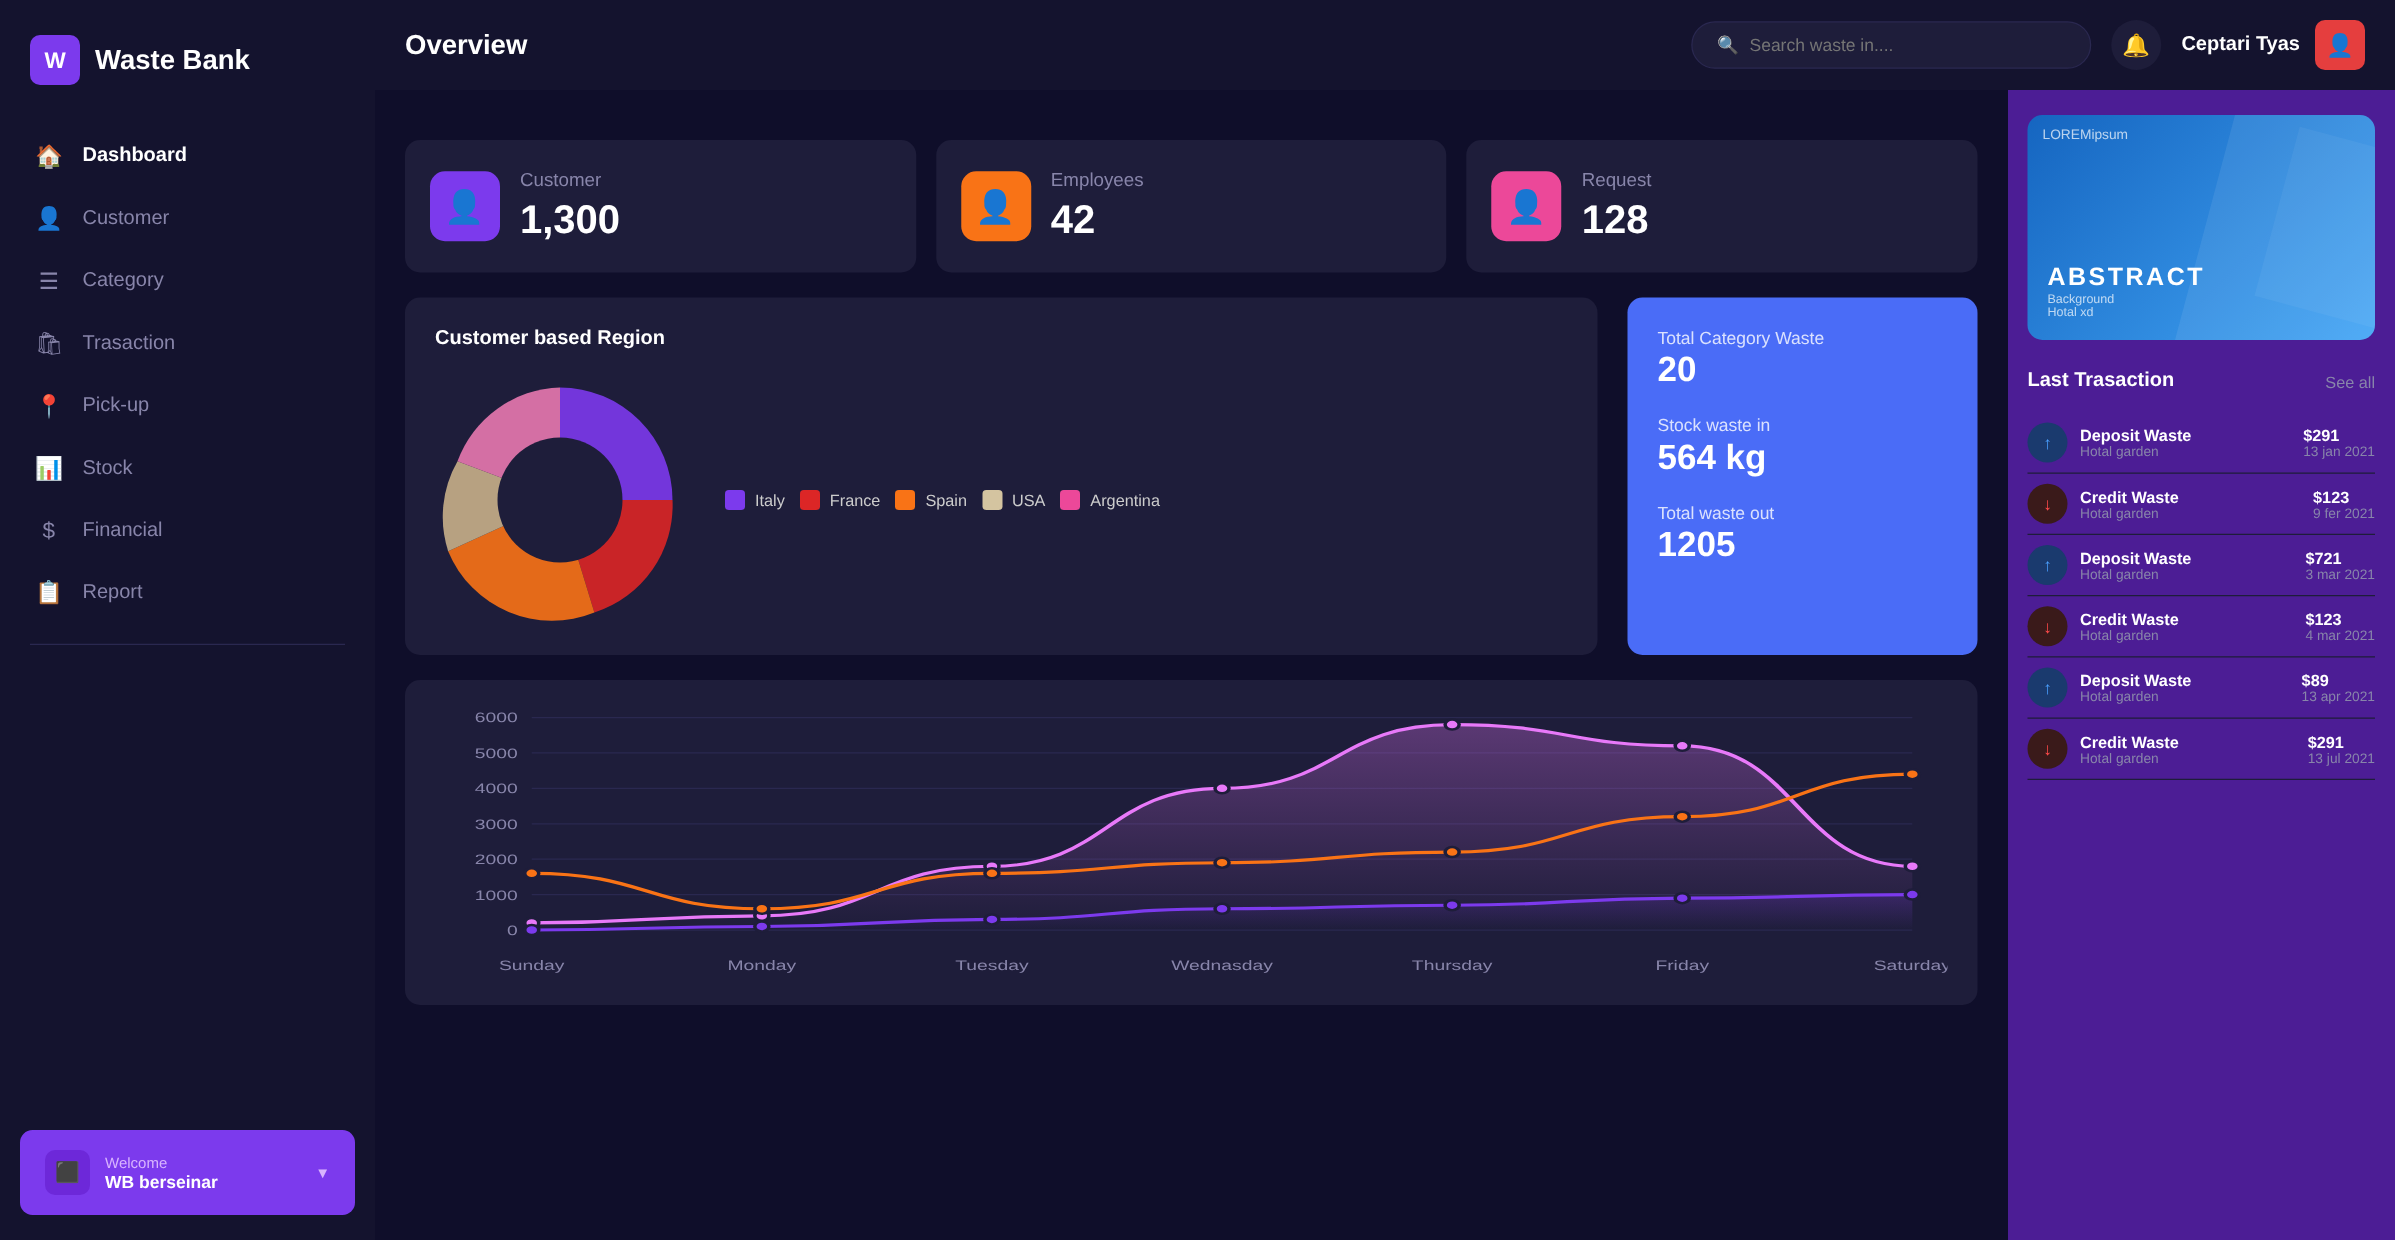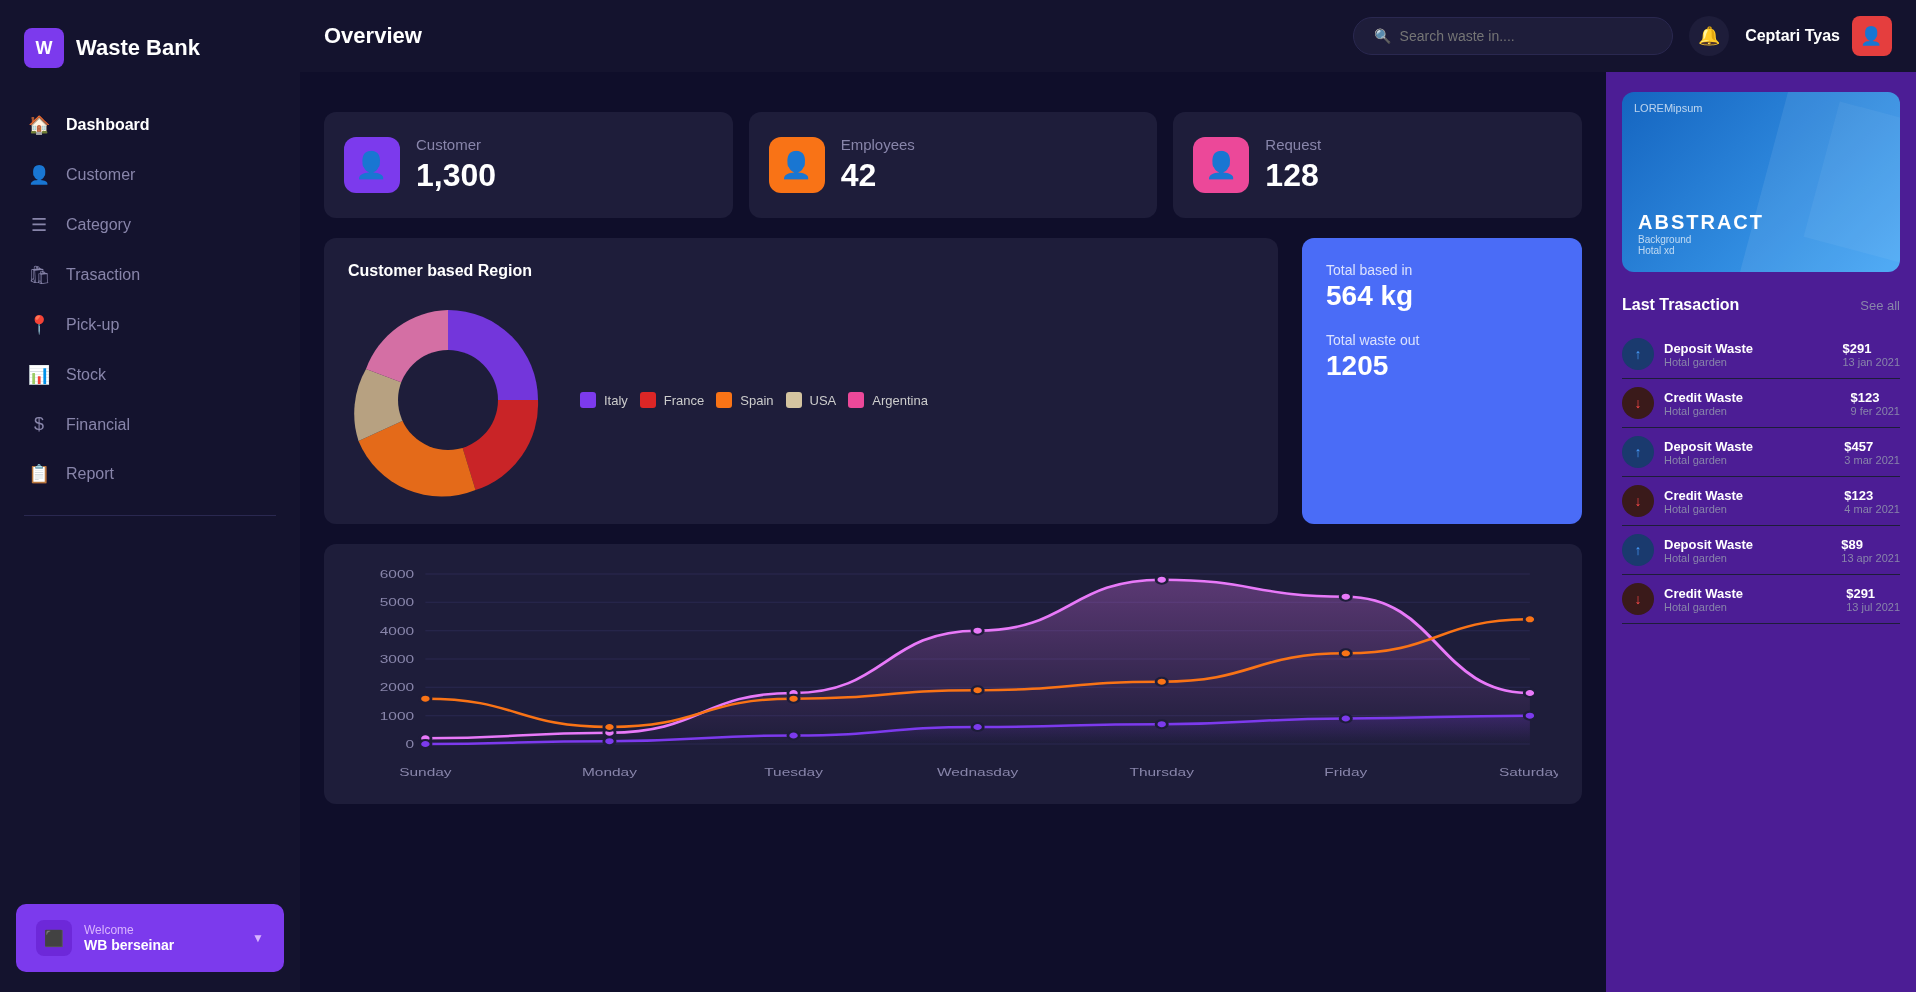--- a/index.html
+++ b/index.html
@@ -498,21 +498,25 @@
               <div class="legend-item">
                 <div class="legend-dot" style="background:#ec4899"></div>
                 <span>Argentina</span>
               </div>
             </div>
         </div>
       </div>
 
       <div class="waste-summary-card">
         <div>
-          <div class="ws-section-label">Total based in</div>
+          <div class="ws-section-label">Total Category Waste</div>
+          <div class="ws-value">20</div>
+        </div>
+        <div>
+          <div class="ws-section-label">Stock waste in</div>
           <div class="ws-value">564 kg</div>
         </div>
         <div>
           <div class="ws-section-label">Total waste out</div>
           <div class="ws-value">1205</div>
         </div>
       </div>
     </div>
 
     <div class="chart-card">
@@ -616,21 +620,21 @@
       <div class="txn-date">9 fer 2021</div>
     </div>
       </div>
       <div class="transaction-item">
     <div class="txn-icon up">↑</div>
     <div class="txn-info">
       <div class="txn-name">Deposit Waste</div>
       <div class="txn-sub">Hotal garden</div>
     </div>
     <div class="txn-amount">
-      <div class="txn-value">$457</div>
+      <div class="txn-value">$721</div>
       <div class="txn-date">3 mar 2021</div>
     </div>
       </div>
       <div class="transaction-item">
     <div class="txn-icon down">↓</div>
     <div class="txn-info">
       <div class="txn-name">Credit Waste</div>
       <div class="txn-sub">Hotal garden</div>
     </div>
     <div class="txn-amount">

